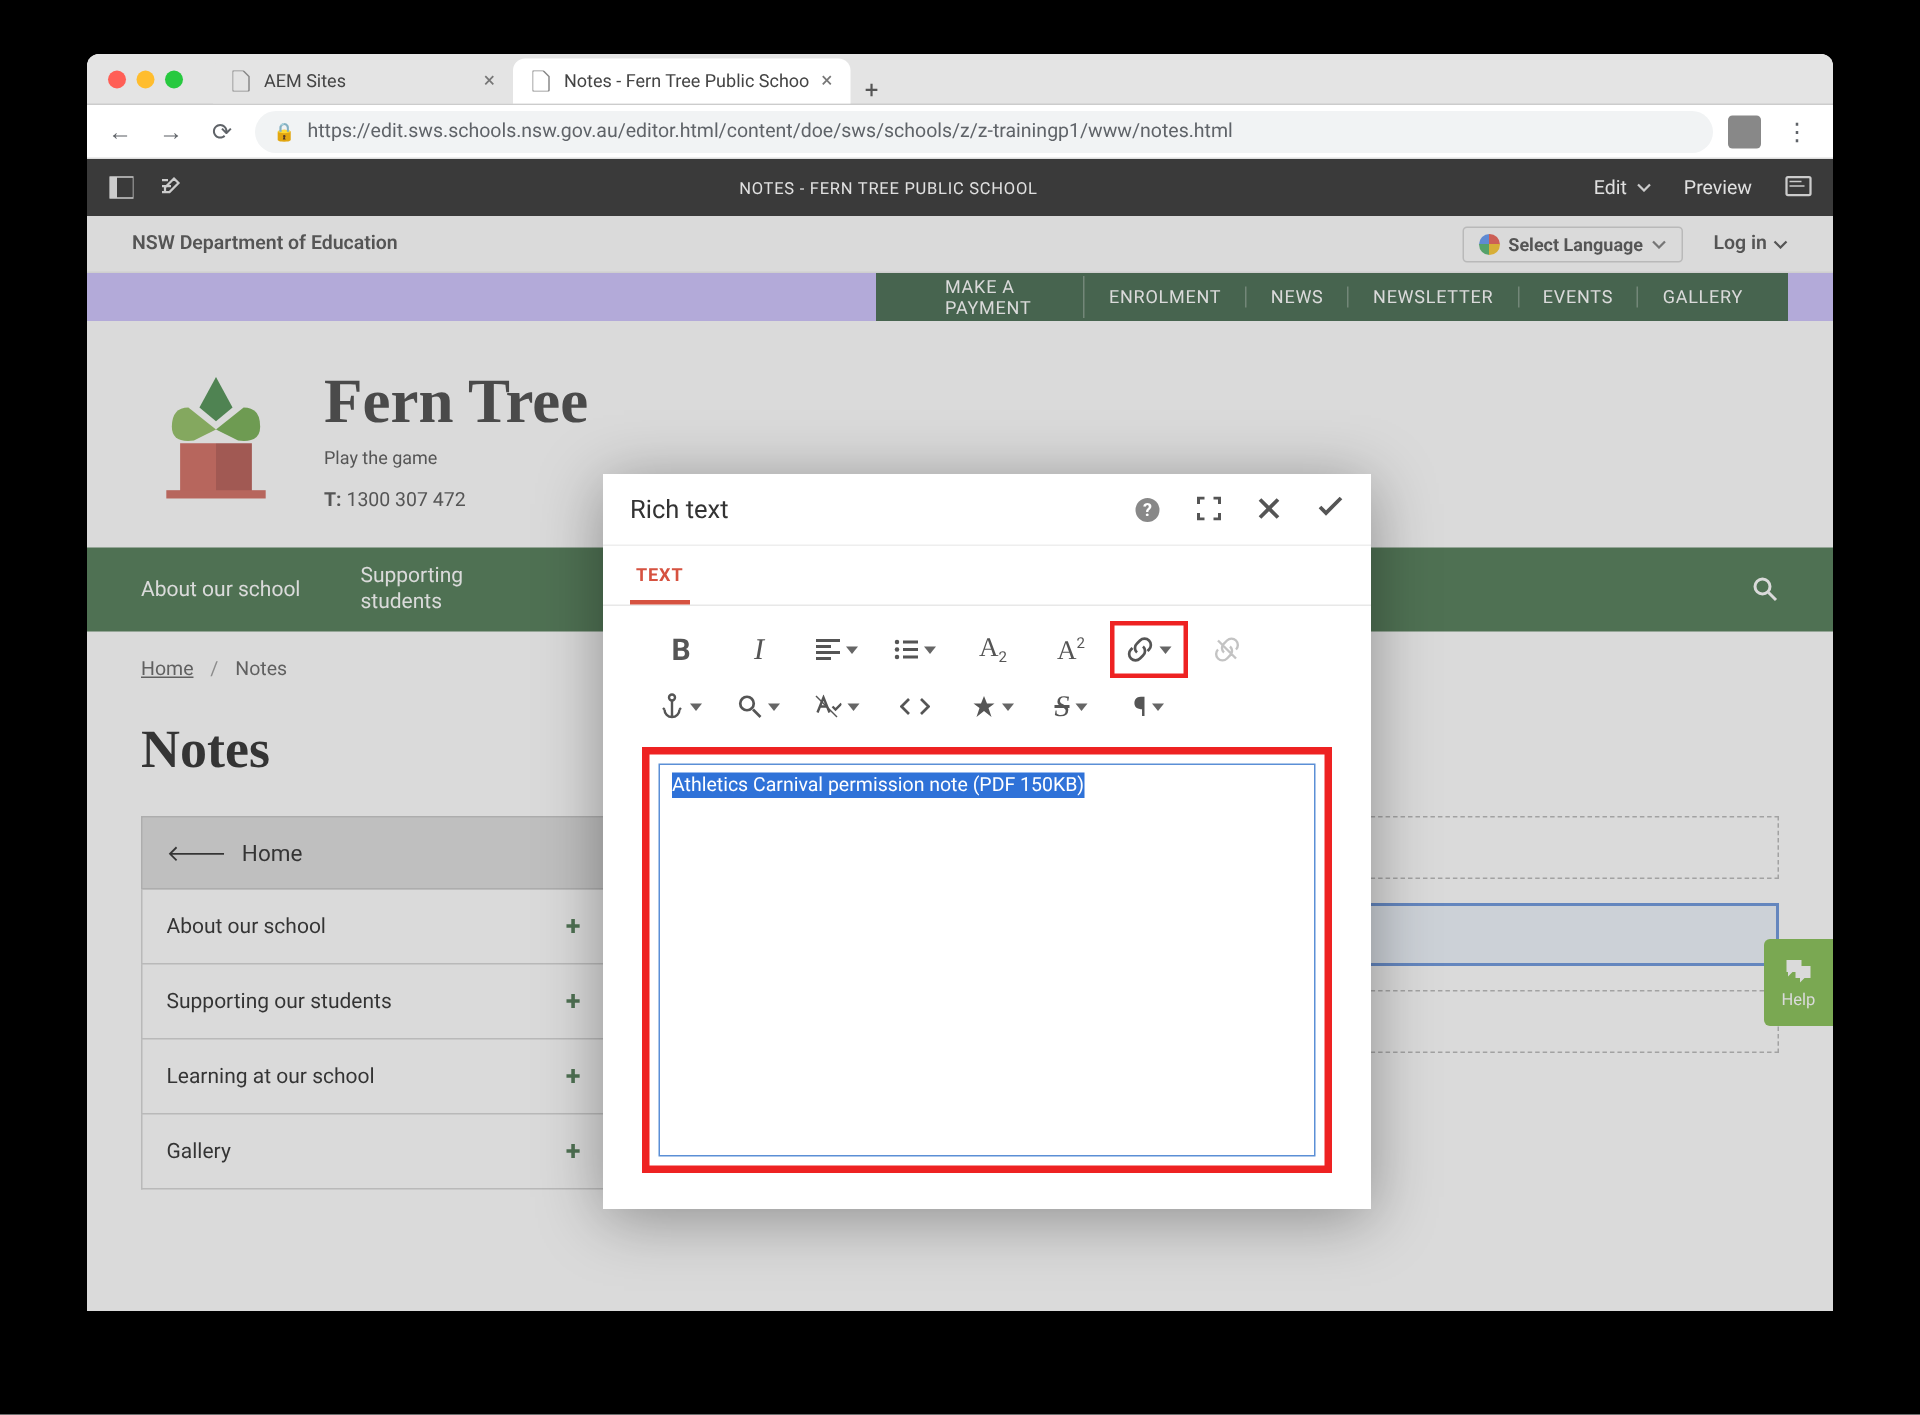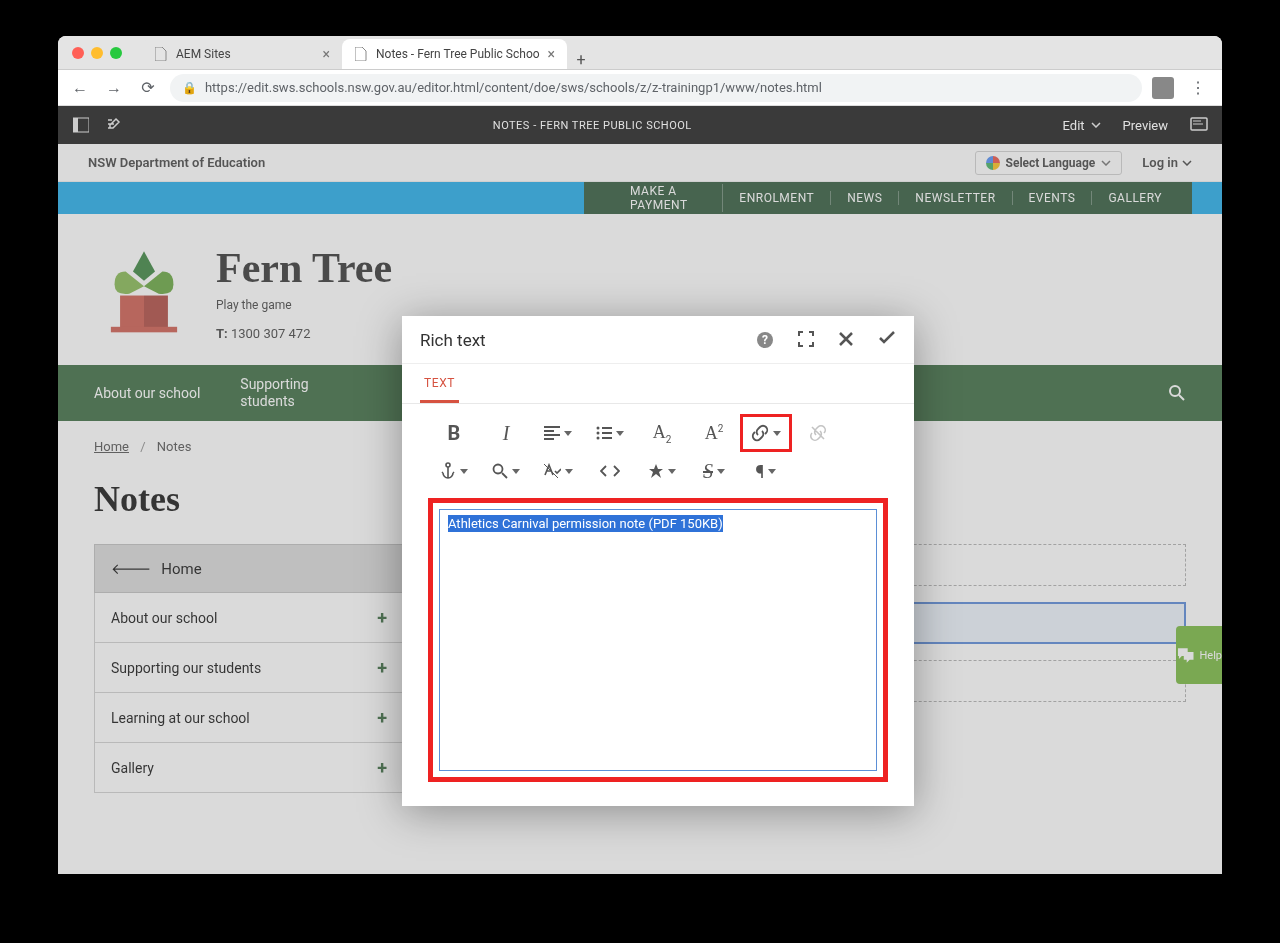--- a/index.html
+++ b/index.html
@@ -69,31 +69,31 @@
 .sidebar { width: 310px; }
 .side-home { background: #d6d6d6; padding: 14px 16px; font-size: 15px; display: flex; align-items: center; gap: 10px; border: 1px solid #bbb; }
 .side-item { border: 1px solid #ccc; border-top: none; padding: 14px 16px; font-size: 14px; display: flex; align-items: center; justify-content: space-between; }
 .plus { color: #2a5f30; font-weight: 700; font-size: 18px; }
 .main-col { flex: 1; display: flex; flex-direction: column; gap: 16px; }
 .edit-slot { border: 1px dashed #aaa; height: 42px; }
 .edit-slot.selected { border: 2px solid #4a7fd4; background: #eaf1fb; }
 .drop-zone { border: 1px dashed #aaa; height: 42px; display: flex; align-items: center; justify-content: center; font-size: 12px; color: #888; }
 
 
-.help-tab { position: absolute; right: -46px; top: 544px; width: 46px; height: 58px; background: #6cb32f; color: #fff; display: flex; align-items: center; justify-content: center; font-size: 11px; gap: 4px; border-radius: 4px 0 0 4px; }
+.help-tab { position: absolute; right: -46px; top: 544px; width: 46px; height: 58px; background: #6cb32f; color: #fff; display: flex; flex-direction: column; align-items: center; justify-content: center; font-size: 11px; gap: 4px; border-radius: 4px 0 0 4px; }
 .help-tab { right: 0; }
 
 
 .modal { position: absolute; left: 344px; top: 210px; width: 512px; height: 490px; background: #fff; box-shadow: 0 6px 40px rgba(0,0,0,0.35); z-index: 100; display: flex; flex-direction: column; }
 .modal-head { height: 48px; display: flex; align-items: center; padding: 0 18px; border-bottom: 1px solid #eee; }
 .modal-head h3 { font-size: 17px; font-weight: 400; color: #333; }
 .modal-head .icons { margin-left: auto; display: flex; gap: 24px; color: #666; }
 .modal-head .icons span { font-size: 17px; cursor: pointer; }
 .modal-tabs { padding: 0 18px; border-bottom: 1px solid #e8e8e8; }
-.modal-tab { display: inline-block; padding: 12px 4px 10px; font-size: 12px; letter-spacing: 0.6px; color: #d65240; border-bottom: 3px solid #d65240; font-weight: 400; }
+.modal-tab { display: inline-block; padding: 12px 4px 10px; font-size: 12px; letter-spacing: 0.6px; color: #d65240; border-bottom: 3px solid #d65240; font-weight: 700; }
 .toolbar { padding: 10px 26px 2px; display: flex; flex-wrap: wrap; gap: 0; }
 .tool { width: 52px; height: 38px; display: flex; align-items: center; justify-content: center; color: #555; font-size: 18px; position: relative; }
 .tool.chev::after { content: ""; width: 0; height: 0; border-left: 4px solid transparent; border-right: 4px solid transparent; border-top: 5px solid #666; margin-left: 4px; }
 .tool.link-hl { border: 3px solid #e22; }
 .unlink { opacity: 0.35; }
 .editor-wrap { margin: 6px 26px 24px; border: 5px solid #e22; padding: 6px; flex: 1; }
 .editor { width: 100%; height: 100%; border: 1.5px solid #5b8fd6; padding: 6px 8px; font-size: 13px; }
 .editor .seltext { background: #2f72d8; color: #fff; padding: 1px 0; }
 
 svg { display: block; }
@@ -192,21 +192,21 @@
           </div>
           <div class="login">
             <span>Log in</span>
             <svg width="10" height="6" viewBox="0 0 10 6">
                 <path d="M1 1l4 4 4-4" stroke="#333" fill="none" stroke-width="1.5"></path>
               </svg>
           </div>
         </div>
       </div>
 
-      <div class="green-nav-wrap" style="background:#0ea5e9;justify-content:center;">
+      <div class="green-nav-wrap" style="background:#c4b5fd;justify-content:center;">
         <div class="green-nav" style="width:608px;">
           <a>MAKE A PAYMENT</a>
           <a>ENROLMENT</a>
           <a>NEWS</a>
           <a>NEWSLETTER</a>
           <a>EVENTS</a>
           <a>GALLERY</a>
         </div>
       </div>
 

